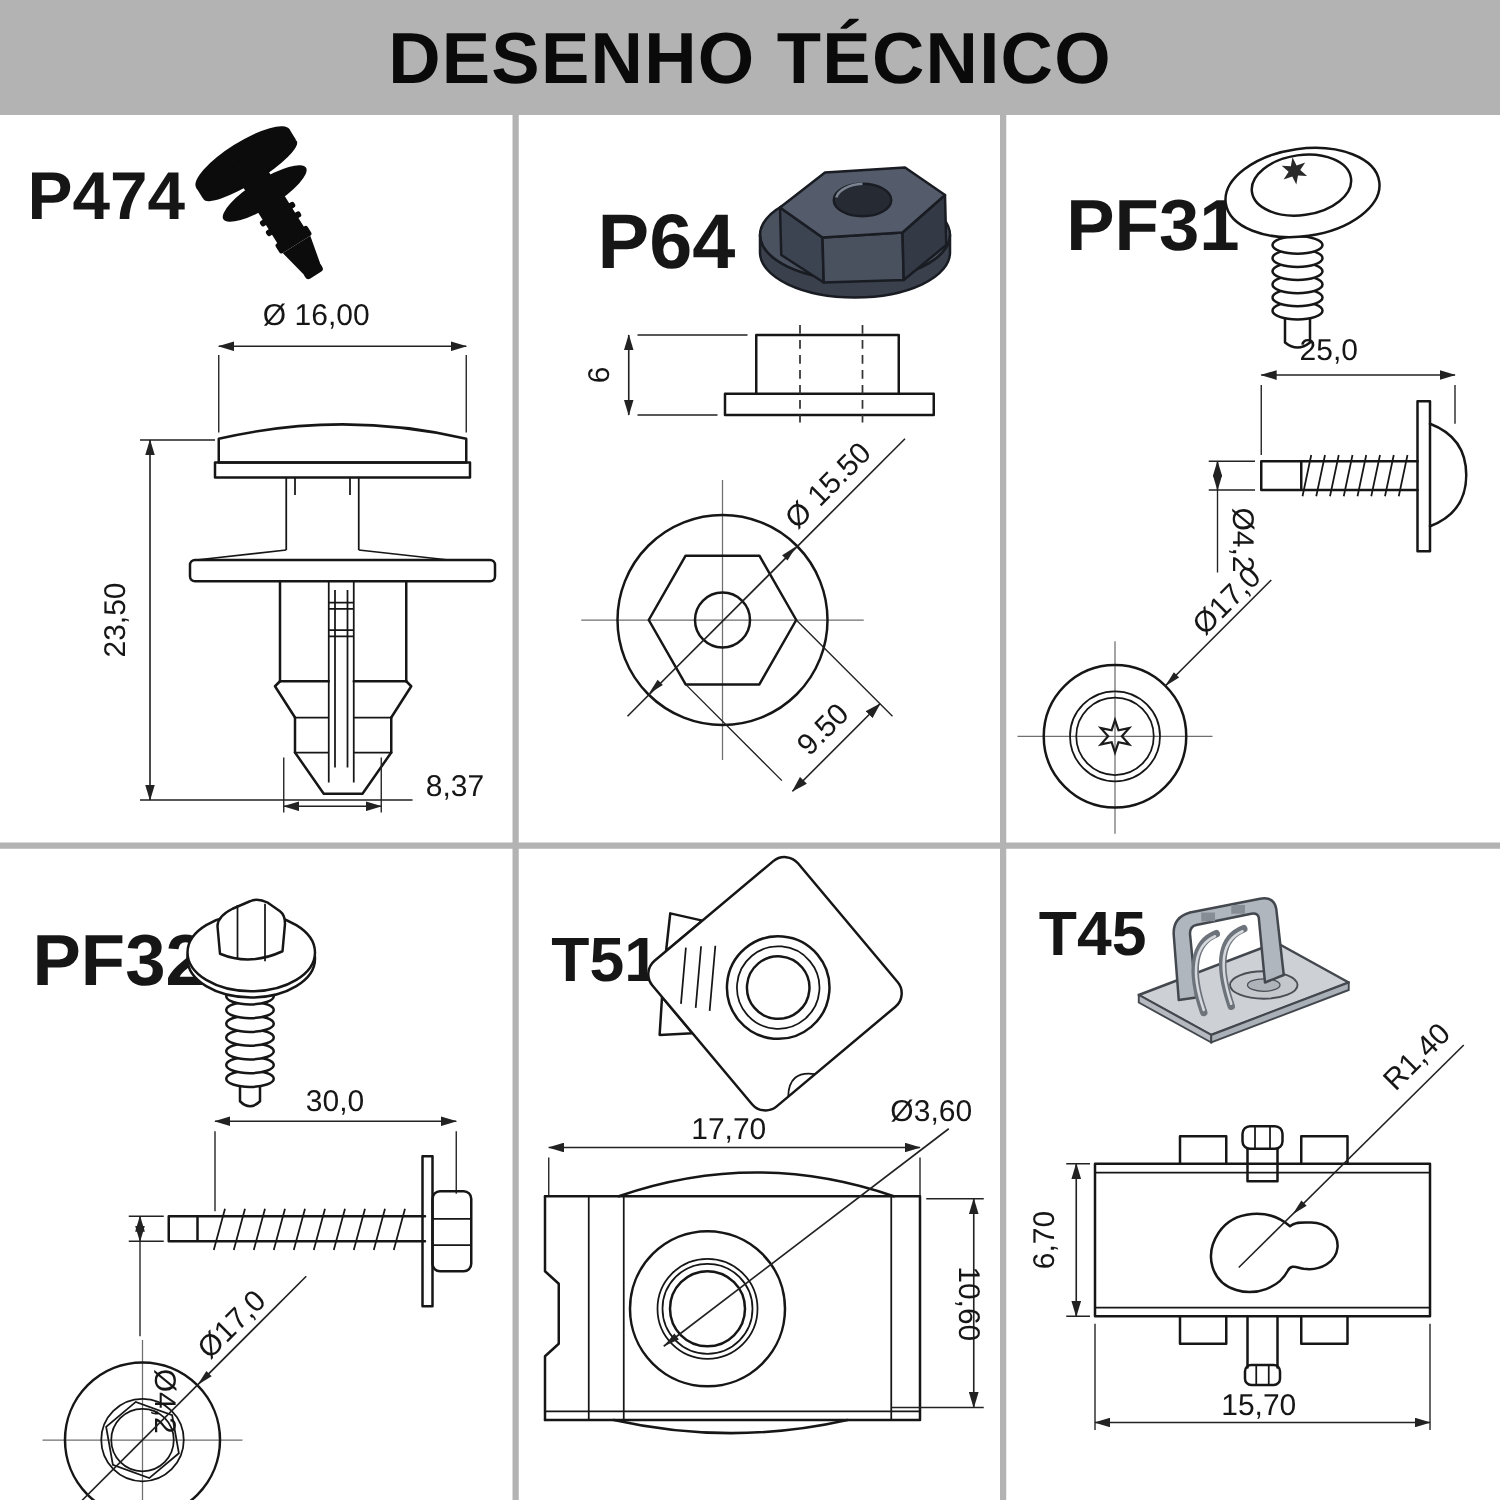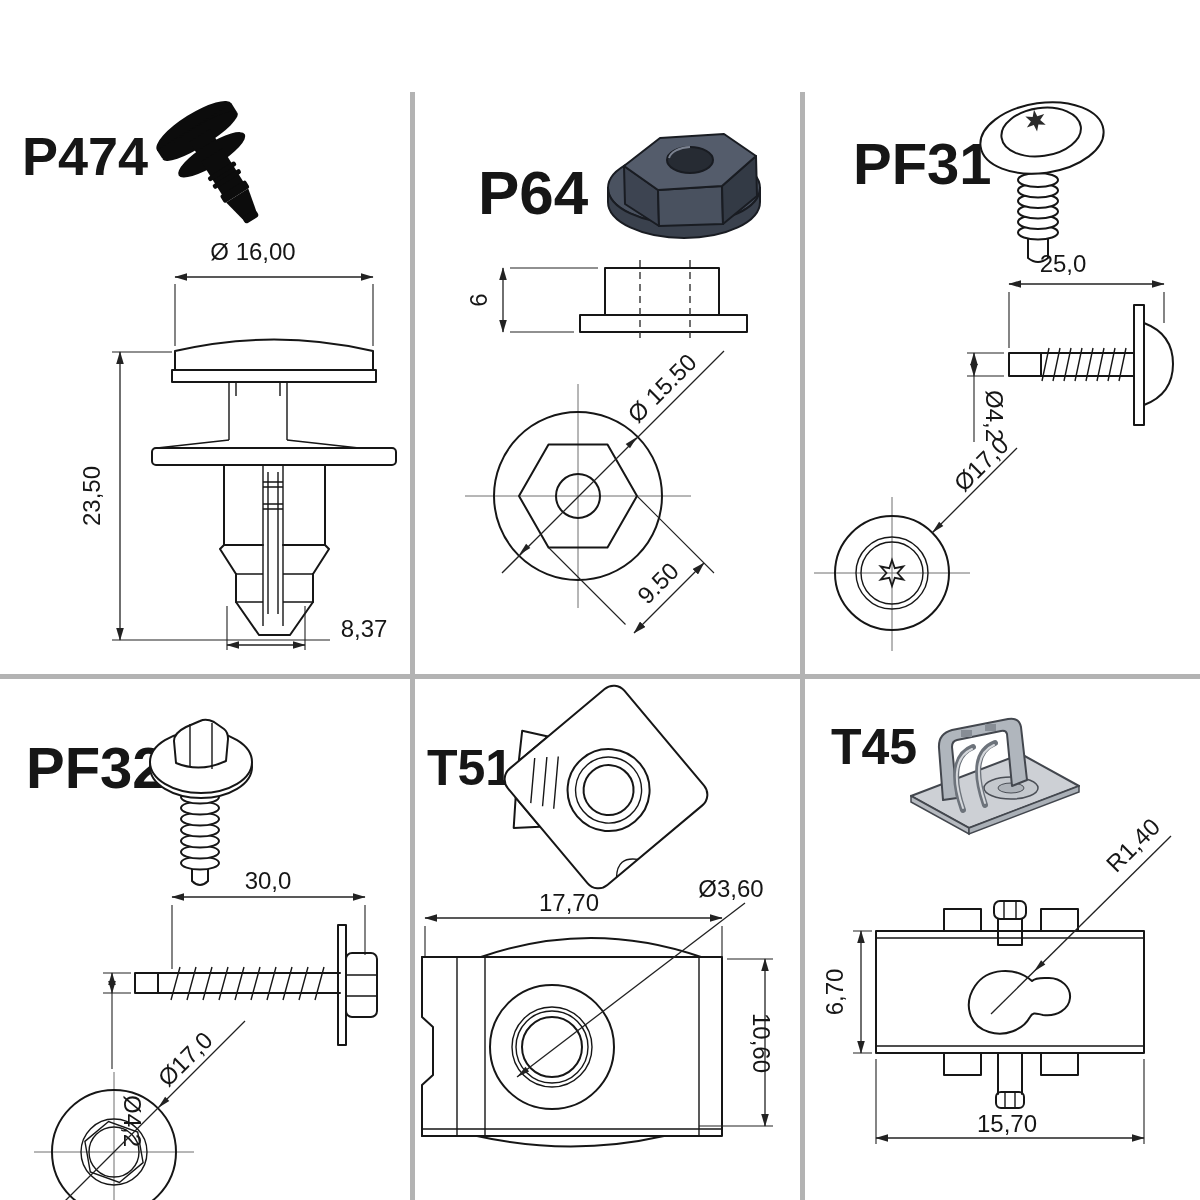--- a/index.html
+++ b/index.html
@@ -22,20 +22,23 @@
   .cl{fill:none;stroke:#6f6f6f;stroke-width:1;}
   .dash{fill:none;stroke:#333;stroke-width:1.4;stroke-dasharray:7 5;}
   .whitepart{fill:#ffffff;stroke:#161616;stroke-width:2;stroke-linejoin:round;}
   .arr{fill:#222;stroke:none;}
 </style>
 </head>
 <body>
 
 <div class="stage">
 
+  <div class="hdr">
+    <div class="title">DESENHO TÉCNICO</div>
+  </div>
   <div class="div-v" style="left:410px"></div>
   <div class="div-v" style="left:800px"></div>
   <div class="div-h"></div>
 
   <div class="panel" style="left:0;top:84px">
   <svg width="410" height="582" viewBox="0 0 410 582">
     <defs>
           <marker id="m1" viewBox="0 0 10 6" refX="9.5" refY="3" markerWidth="13" markerHeight="7.8" markerUnits="userSpaceOnUse" orient="auto-start-reverse">
             <path d="M0,0 L10,3 L0,6 Z" fill="#222"></path>
           </marker>
@@ -123,21 +126,21 @@
     <line class="dimln" x1="76" y1="481" x2="298" y2="259"></line>
     <polygon class="arr" points="211,345 204,356.3 199.7,352.1"></polygon>
     <polygon class="arr" points="93,463 104.3,455.9 100.1,451.7"></polygon>
     <text class="dim" transform="rotate(-45 242 302)" x="242" y="302" text-anchor="middle">Ø 15.50</text>
     <path class="ext" d="M 211,404 L 288,481 M 122.5,455.5 L 199.5,532.5"></path>
     <line class="dimln" x1="278" y1="471" x2="208" y2="541" marker-start="url(#m2)" marker-end="url(#m2)"></line>
     <text class="dim" transform="rotate(-45 238 497)" x="238" y="497" text-anchor="middle">9.50</text>
   </svg>
   </div>
 
-  <div class="panel" style="left:805px;top:76px">
+  <div class="panel" style="left:805px;top:92px">
   <svg width="395" height="582" viewBox="0 0 395 582">
     <defs>
           <marker id="m3" viewBox="0 0 10 6" refX="9.5" refY="3" markerWidth="13" markerHeight="7.8" markerUnits="userSpaceOnUse" orient="auto-start-reverse">
             <path d="M0,0 L10,3 L0,6 Z" fill="#222"></path>
           </marker>
         </defs>
     <text class="lbl" x="48" y="108" font-size="58">PF31</text>
 
     <g>
       <path class="whitepart" d="M 223,162 L 223,182 Q 233,190 243,182 L 243,162 Z"></path>
@@ -226,21 +229,21 @@
       <circle class="thin" cx="114" cy="439" r="33"></circle>
       <polygon class="thin" points="143.1,449.6 119.4,469.5 90.3,458.9 84.9,428.4 108.6,408.5 137.7,419.1" fill="none"></polygon>
       <circle class="thin" cx="114" cy="439" r="25"></circle>
     </g>
     <line class="dimln" x1="60" y1="493" x2="245" y2="308"></line>
     <polygon class="arr" points="158,395 169.3,387.9 165.1,383.7"></polygon>
     <text class="dim" transform="rotate(-45 191 352)" x="191" y="352" text-anchor="middle">Ø17,0</text>
   </svg>
   </div>
 
-  <div class="panel" style="left:401px;top:679px">
+  <div class="panel" style="left:415px;top:679px">
   <svg width="385" height="521" viewBox="0 0 385 521">
     <defs>
           <marker id="m5" viewBox="0 0 10 6" refX="9.5" refY="3" markerWidth="13" markerHeight="7.8" markerUnits="userSpaceOnUse" orient="auto-start-reverse">
             <path d="M0,0 L10,3 L0,6 Z" fill="#222"></path>
           </marker>
         </defs>
     <text class="lbl" x="26" y="106" font-size="50">T51</text>
 
     <g transform="translate(205,108) rotate(-40)">
       <polygon class="whitepart" points="-50,-76 -28,-97 -12,-76"></polygon>

